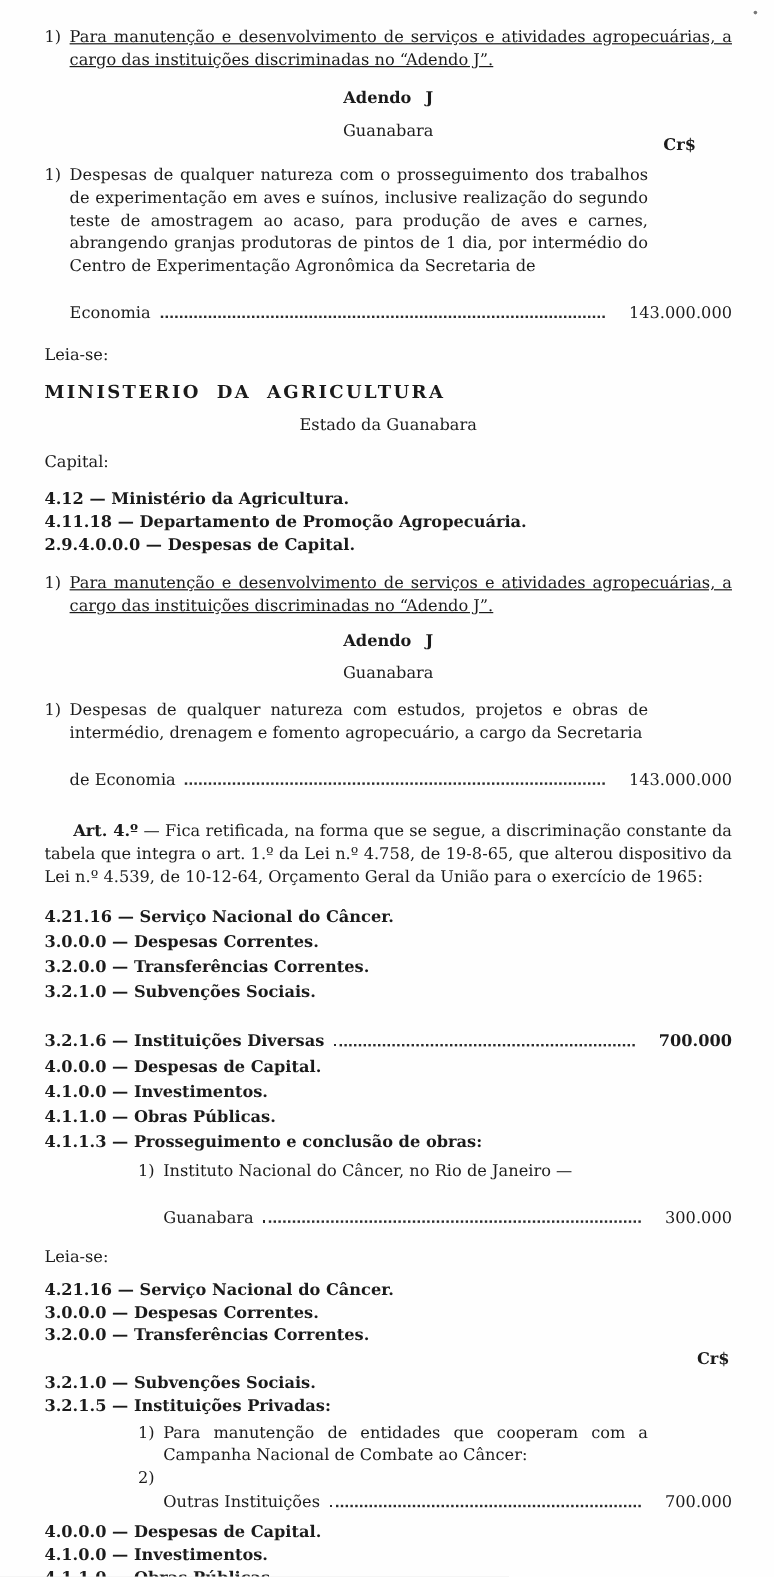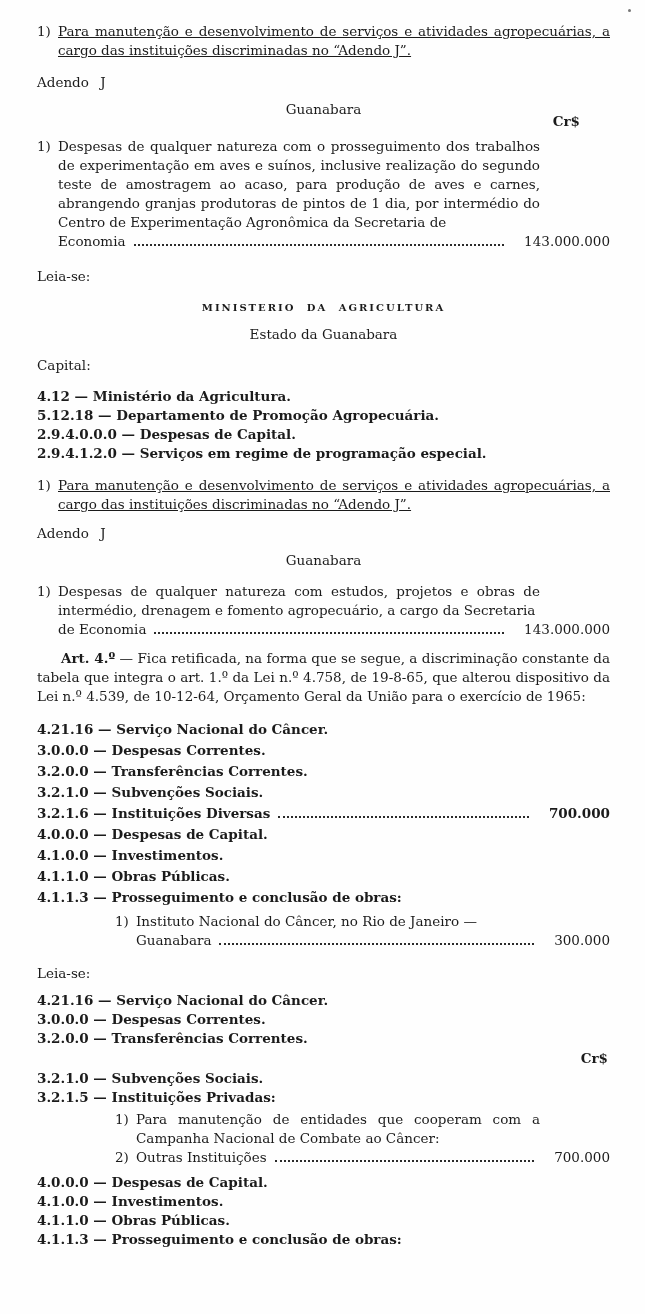--- a/index.html
+++ b/index.html
@@ -13,36 +13,36 @@
   .speck{position:absolute;top:9px;right:14px;width:3px;height:3px;background:#777;border-radius:50%;}
   
   .item{display:flex;margin:0;}
   .item .marker{flex:none;width:21px;}
   .item .item-main{flex:1;}
   .item .item-text{text-align:justify;text-decoration:underline;}
   .entry-body{text-align:justify;padding-right:70px;}
   .leader-row{display:flex;align-items:baseline;}
   .leader-row .tail{flex:none;}
   .dots{flex:1;border-bottom:2px dotted #2a2a2a;margin:0 20px 4px 8px;}
-  .amount{flex:none;white-space:nowrap;}
+  .amount{flex:none;white-space:nowrap;margin-top:20px;}
   
-  .h-bold{font-weight:normal;word-spacing:7px;margin-top:13px;}
+  .h-bold{text-align:center;font-weight:bold;word-spacing:7px;margin-top:13px;}
   .h-center{text-align:center;margin-top:8px;}
-  .h-ministry{text-align:center;font-weight:bold;letter-spacing:2px;word-spacing:6px;font-size:10px;margin-top:12px;}
+  .h-ministry{text-align:left;font-weight:bold;letter-spacing:2px;word-spacing:6px;font-size:15px;margin-top:12px;}
   .currency{text-align:right;font-weight:bold;margin-top:-7px;padding-right:30px;}
   .currency2{text-align:right;font-weight:bold;margin-top:2px;padding-right:2px;line-height:18px;}
   .label-line{margin-top:16px;}
   
   .codes{margin-top:12px;}
   .code-line{line-height:18px;margin-bottom:1px;font-weight:bold;}
   .codes-wide .code-line{margin-bottom:3px;}
   .code-entry{display:flex;align-items:baseline;line-height:18px;margin-bottom:3px;font-weight:bold;}
   .unit-note{width:120px;margin:2px 4px 0 auto;text-align:center;line-height:18px;}
   
-  .article{text-align:justify;text-indent:24px;margin-top:10px;}
+  .article{text-align:justify;text-indent:24px;margin-top:24px;}
   .article .art-label{font-weight:bold;}
   
   .inner{margin-left:78px;margin-top:6px;}
   .mt6{margin-top:6px;}.mt8{margin-top:8px;}.mt10{margin-top:10px;}
   .mt12{margin-top:12px;}.mt14{margin-top:14px;}
 </style>
 </head>
 <body>
 
 <div class="page">
@@ -73,23 +73,22 @@
 
   <div class="label-line">Leia-se:</div>
 
   <div class="h-ministry">MINISTERIO DA AGRICULTURA</div>
   <div class="h-center">Estado da Guanabara</div>
 
   <div class="mt12">Capital:</div>
 
   <div class="codes">
     <div class="code-line">4.12 — Ministério da Agricultura.</div>
-    <div class="code-line">5.12.18 — Departamento de Promoção Agropecuária.</div>
+    <div class="code-line">4.11.18 — Departamento de Promoção Agropecuária.</div>
     <div class="code-line">2.9.4.0.0.0 — Despesas de Capital.</div>
-    <div class="code-line">2.9.4.1.2.0 — Serviços em regime de programação especial.</div>
   </div>
 
   <div class="item mt14">
     <span class="marker">1)</span>
     <div class="item-main">
       <div class="item-text">Para manutenção e desenvolvimento de serviços e atividades agropecuárias, a cargo das instituições discriminadas no “Adendo J”.</div>
     </div>
   </div>
 
   <div class="h-bold mt10">Adendo J</div>

